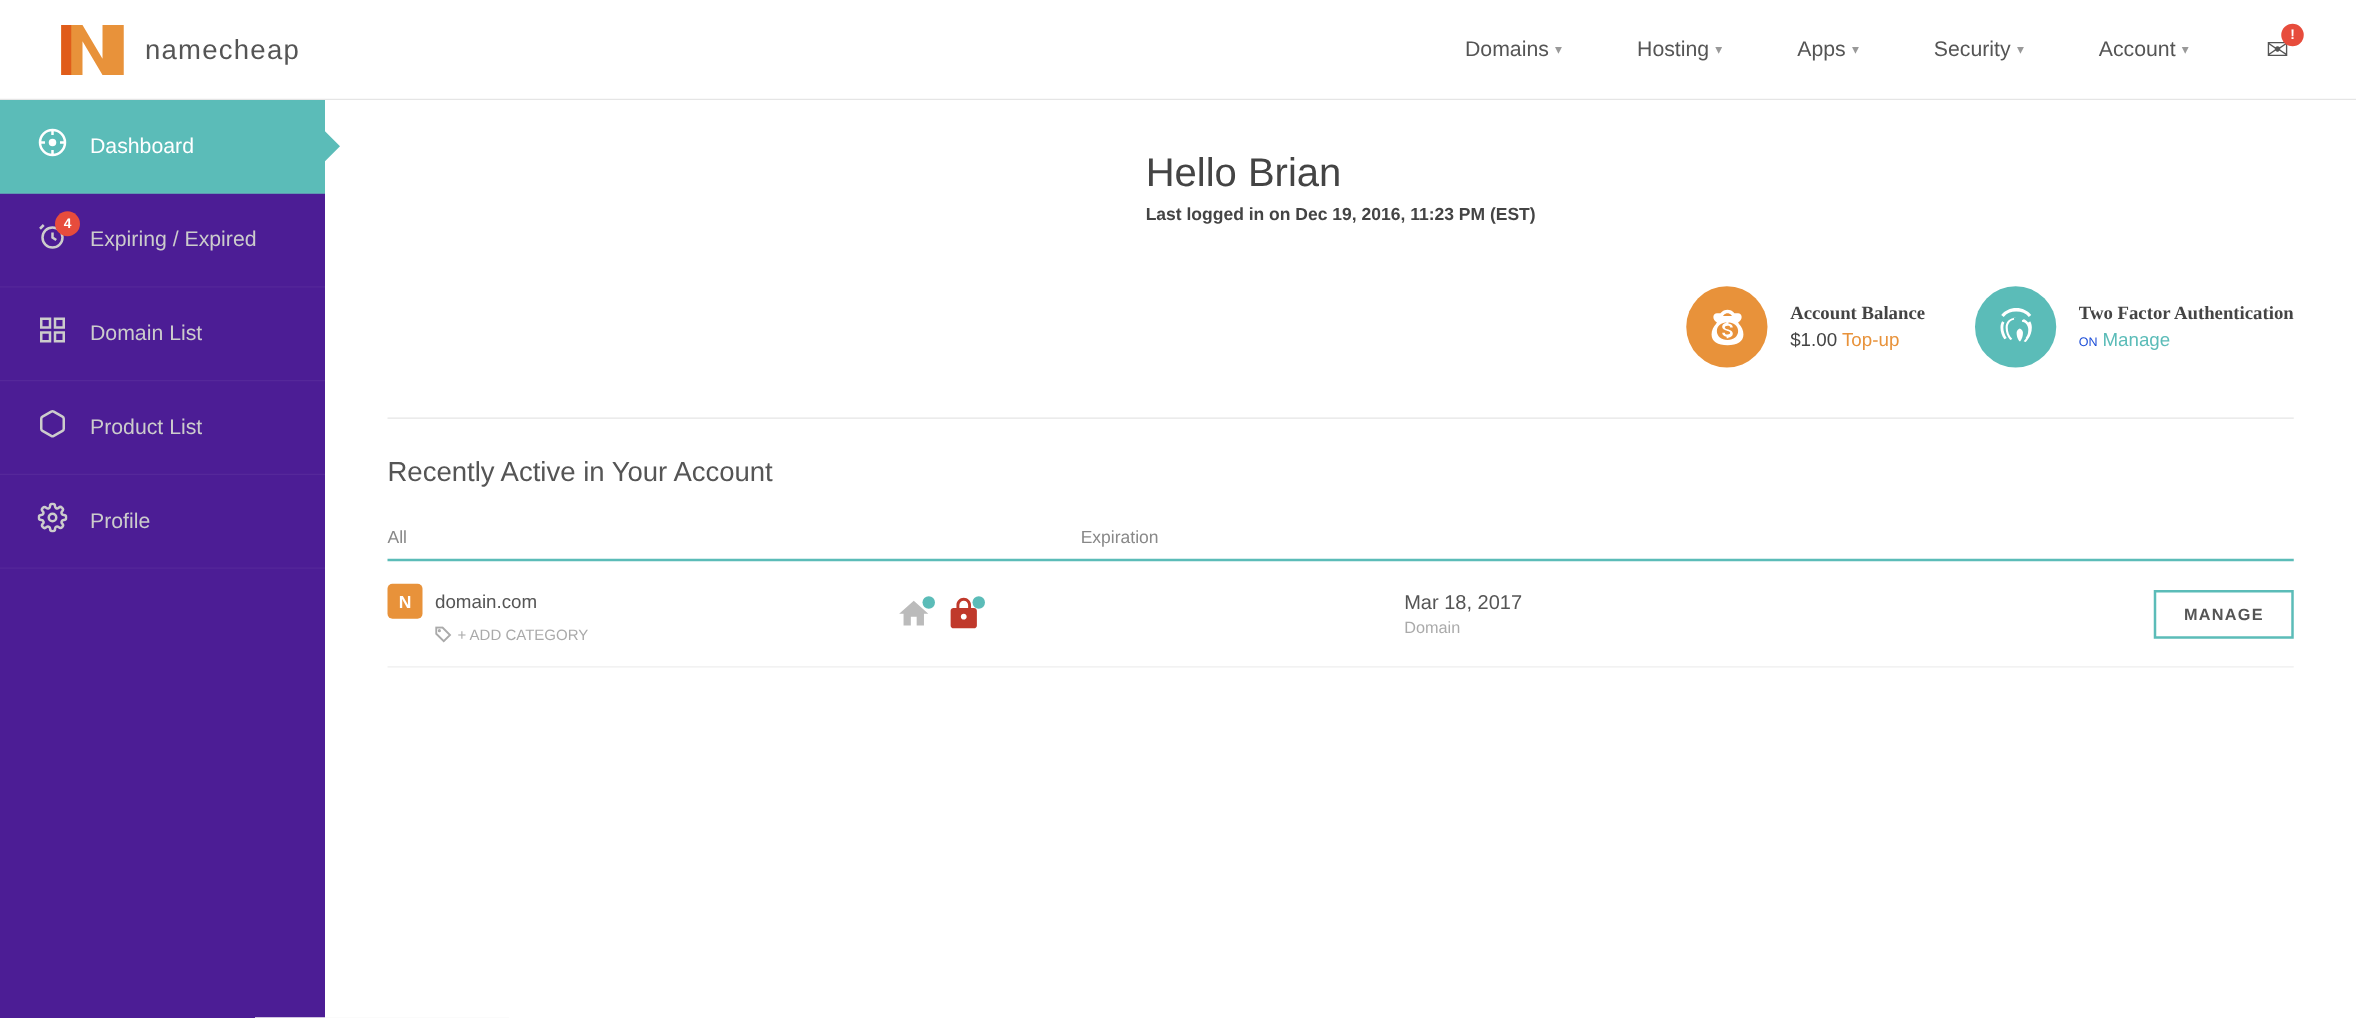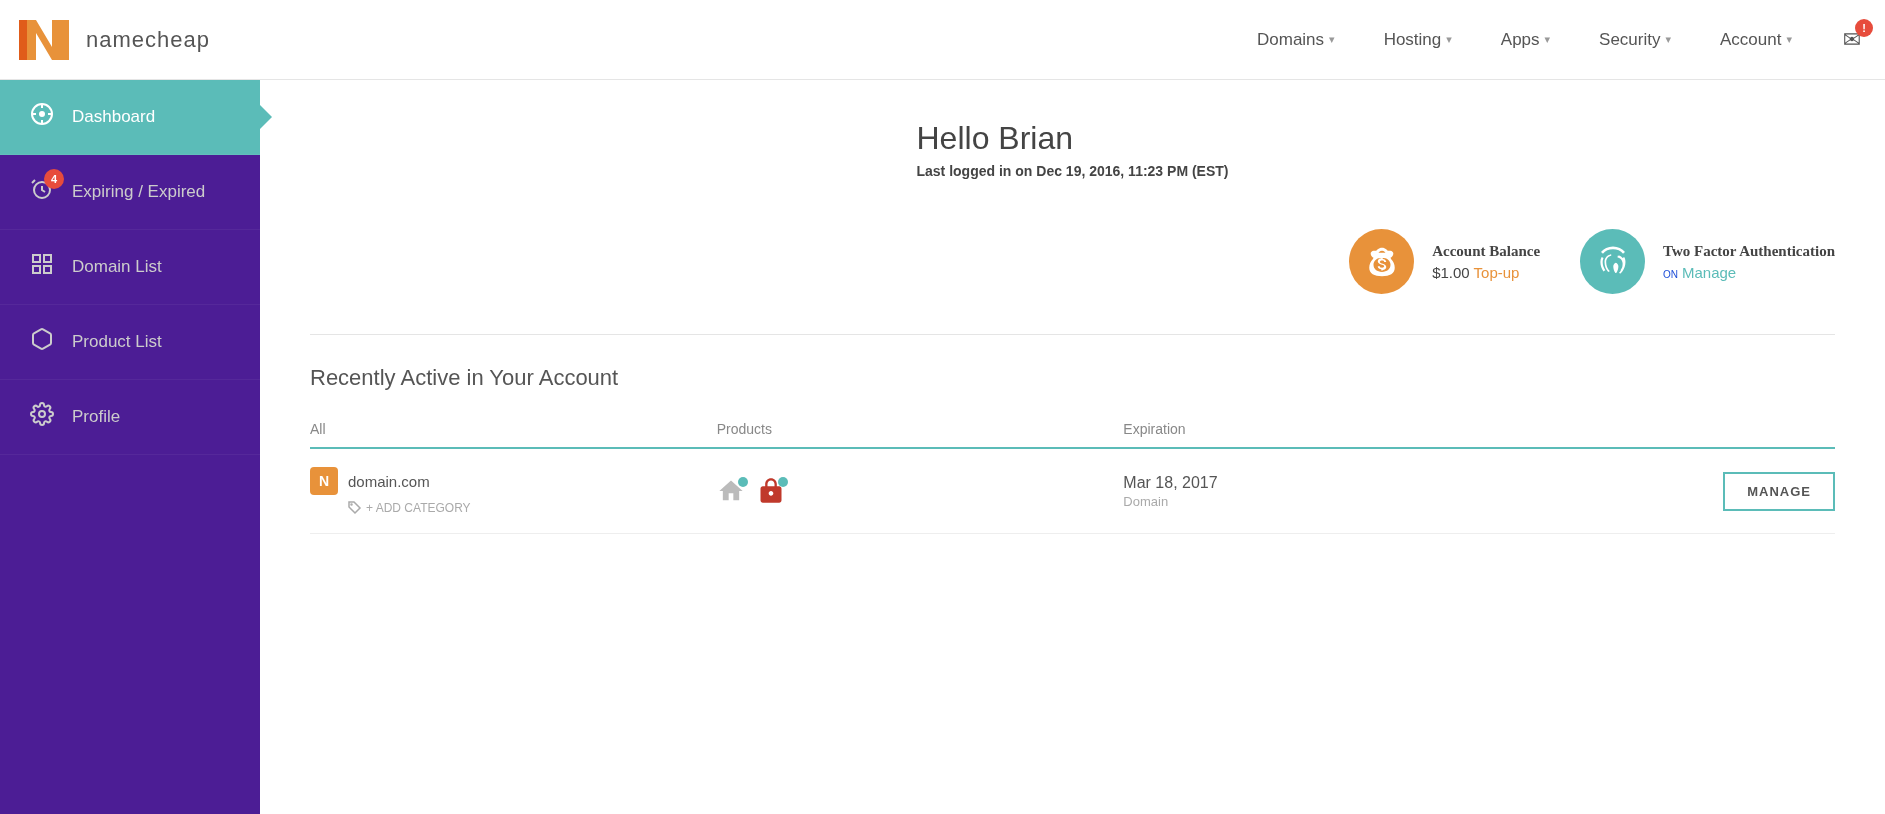--- a/index.html
+++ b/index.html
@@ -4,21 +4,21 @@
   <style>
     * { box-sizing: border-box; margin: 0; padding: 0; }
     body { font-family: 'Helvetica Neue', Arial, sans-serif; background: #f5f5f5; color: #333; }
 
     
     .top-nav {
       background: #fff;
       border-bottom: 1px solid #e5e5e5;
       display: flex;
       align-items: center;
-      padding: 0 14px;
+      padding: 0 44px;
       height: 80px;
       position: relative;
     }
     .logo-area {
       display: flex;
       align-items: center;
       gap: 12px;
       margin-right: auto;
     }
     .logo-svg {
@@ -27,21 +27,21 @@
     }
     .logo-text {
       font-size: 22px;
       color: #555;
       font-weight: 300;
       letter-spacing: 1px;
     }
     .nav-links {
       display: flex;
       align-items: center;
-      gap: 13px;
+      gap: 24px;
     }
     .nav-item {
       display: flex;
       align-items: center;
       gap: 5px;
       padding: 10px 18px;
       font-size: 17px;
       color: #555;
       cursor: pointer;
       font-weight: 400;
@@ -483,21 +483,20 @@
       </div>
     </div>
 
     <hr class="divider">
 
     <div>
       <h2 class="section-title">Recently Active in Your Account</h2>
 
       <div class="table-header">
         <div class="col-all">All</div>
-        <div class="col-products">Products</div>
         <div class="col-expiration">Expiration</div>
         <div class="col-action"></div>
       </div>
 
       <div class="table-row">
         <div class="domain-info">
           <div class="domain-name-row">
             <div class="domain-icon">N</div>
             <span class="domain-name">domain.com</span>
           </div>

